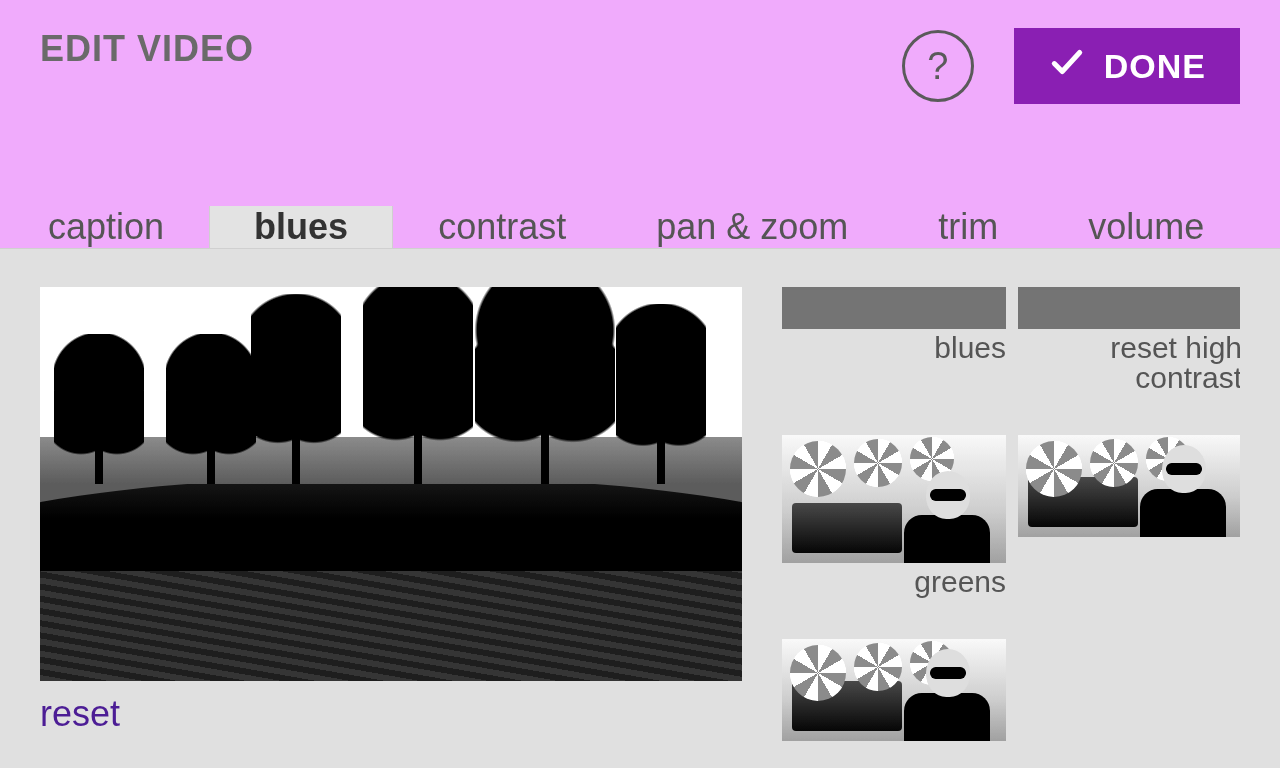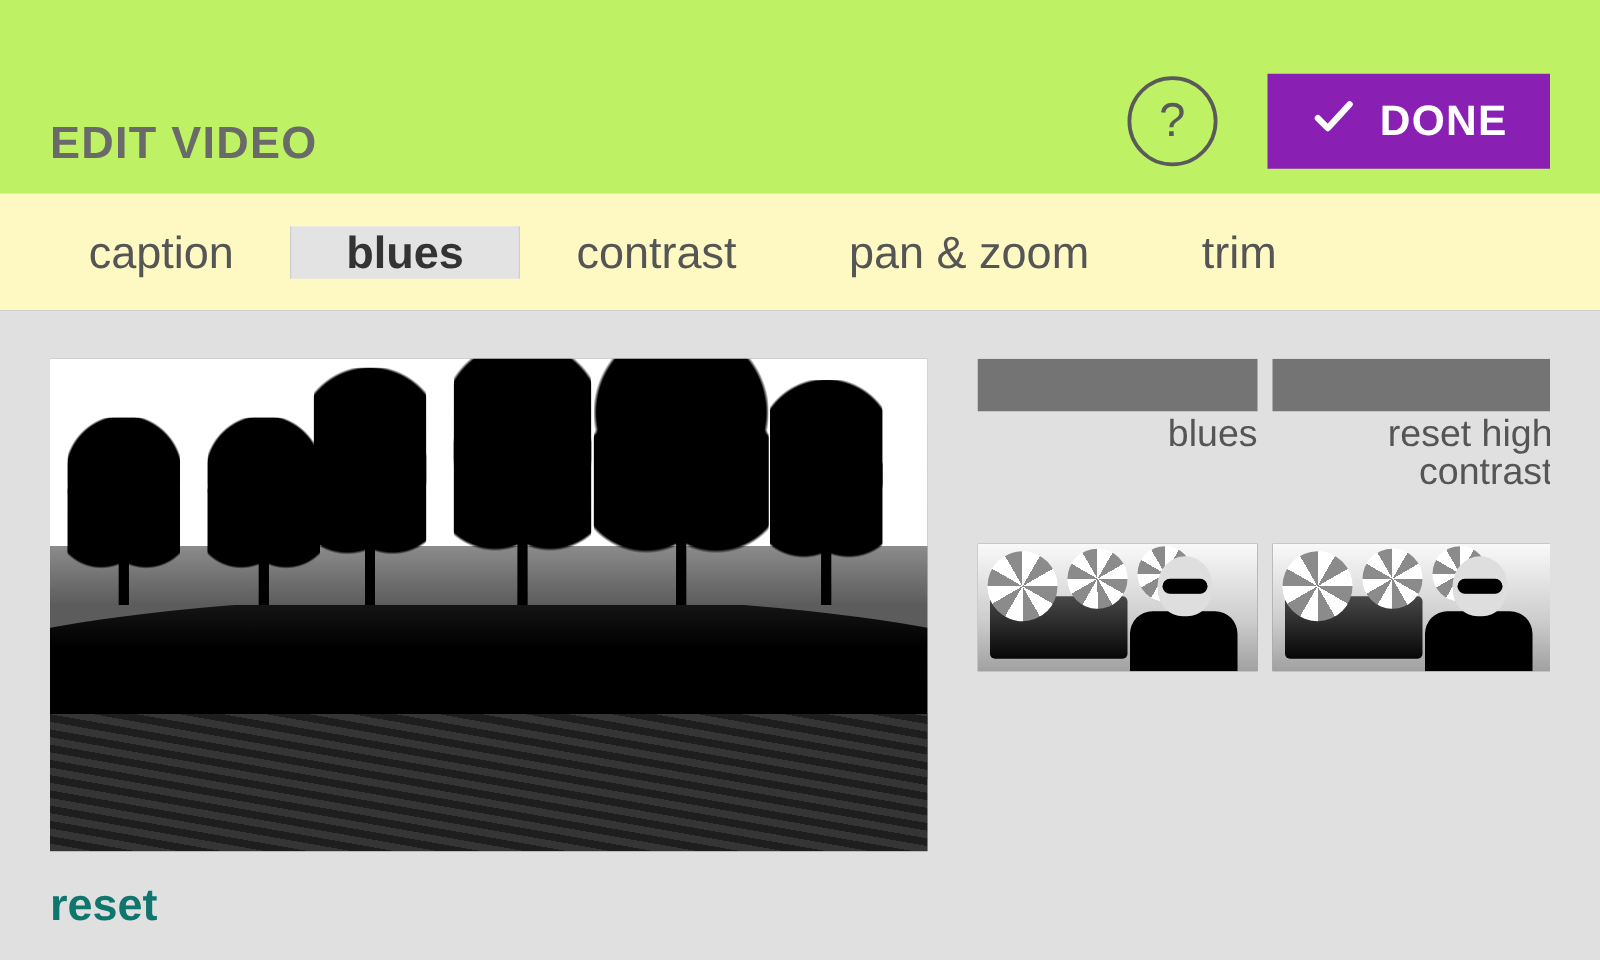--- a/index.html
+++ b/index.html
@@ -7,25 +7,25 @@
   body {
     font-family: "Segoe UI", "Segoe UI Light", Arial, sans-serif;
     background: #e8e8e8;
     color: #444;
     font-weight: 300;
   }
 
   
   .header {
     display: flex;
-    align-items: flex-end;
+    align-items: flex-start;
     justify-content: space-between;
     padding: 28px 40px 20px 40px;
     height: 155px;
-    background: #bef264;
+    background: #f0abfc;
   }
   .page-title {
     font-size: 36px;
     font-weight: 600;
     letter-spacing: 1px;
     color: #6a6a6a;
   }
   .header-actions {
     display: flex;
     align-items: center;
@@ -54,24 +54,24 @@
     font-size: 34px;
     font-weight: 700;
     letter-spacing: 1px;
     cursor: pointer;
   }
   .done-btn svg { width: 38px; height: 38px; }
 
   
   .tabs {
     display: flex;
-    align-items: center;
+    align-items: flex-end;
     height: 94px;
-    background: #fef9c3;
-    padding: 0 27px;
+    background: #f0abfc;
+    padding: 0 4px;
     border-bottom: 1px solid #d0d0d0;
   }
   .tab {
     display: flex;
     align-items: center;
     justify-content: center;
     padding: 0 44px;
     font-size: 36px;
     font-weight: 300;
     color: #555;
@@ -103,24 +103,24 @@
   
   .preview-col { flex: 0 0 702px; display:flex; flex-direction:column; }
   .preview {
     width: 702px; height: 394px;
     background: #888;
     position: relative;
     overflow: hidden;
     filter: grayscale(1) contrast(1.4);
   }
   .reset {
-    margin-top: 22px;
+    margin-top: 12px;
     font-size: 36px;
-    font-weight: 700;
-    color: #0f766e;
+    font-weight: 400;
+    color: #4c1d95;
     cursor: pointer;
     background:none;border:none;text-align:left;padding:0;
   }
 
   
   .sky { position:absolute; inset:0; background: linear-gradient(#fff 0%, #eee 38%, #888 38%, #666 50%); }
   .water { position:absolute; left:0; right:0; top:50%; height:40%; background: linear-gradient(#333,#111,#444); clip-path: ellipse(70% 55% at 50% 50%); }
   .ground { position:absolute; left:0; right:0; bottom:0; height:28%; background: repeating-linear-gradient(10deg,#4a4a4a 0 6px,#3a3a3a 6px 12px); }
   .trees { position:absolute; top:5%; left:0; right:0; height:45%; }
   .tree { position:absolute; bottom:0; width:90px; height:150px; background: radial-gradient(circle at 50% 30%, #222 0 40%, transparent 42%), radial-gradient(circle at 30% 55%, #1a1a1a 0 35%, transparent 37%), radial-gradient(circle at 70% 55%, #1a1a1a 0 35%, transparent 37%); }
@@ -196,20 +196,21 @@
     </button>
   </div>
 </div>
 
 <div class="tabs" id="tabs">
     <button class="tab">caption</button>
     <button class="tab active">blues</button>
     <button class="tab">contrast</button>
     <button class="tab">pan &amp; zoom</button>
     <button class="tab">trim</button>
+    <button class="tab">volume</button>
   </div>
 
 <div class="content">
 
   <div class="preview-col">
     <div class="preview">
       <div class="sky"></div>
       <div class="trees">
         <div class="tree t1">
             <div class="trunk"></div>
@@ -237,20 +238,37 @@
   </div>
 
   <div class="filters-col" id="filters">
       <div class="filter-item">
         <div class="thumb partial-top"></div>
         <div class="filter-label">blues</div>
       </div>
       <div class="filter-item">
         <div class="thumb partial-top"></div>
         <div class="filter-label">reset high contrast</div>
+      </div>
+      <div class="filter-item">
+        <div class="thumb">
+          <div class="scene">
+            <div class="sky2"></div>
+            <div class="cart"></div>
+            <div class="wheel w1"></div>
+            <div class="wheel w2"></div>
+            <div class="wheel w3"></div>
+            <div class="person">
+              <div class="body"></div>
+              <div class="head"></div>
+              <div class="glasses"></div>
+            </div>
+          </div>
+        </div>
+        <div class="filter-label">greens</div>
       </div>
       <div class="filter-item">
         <div class="thumb partial-bottom">
           <div class="scene">
             <div class="sky2"></div>
             <div class="cart"></div>
             <div class="wheel w1"></div>
             <div class="wheel w2"></div>
             <div class="wheel w3"></div>
             <div class="person">

